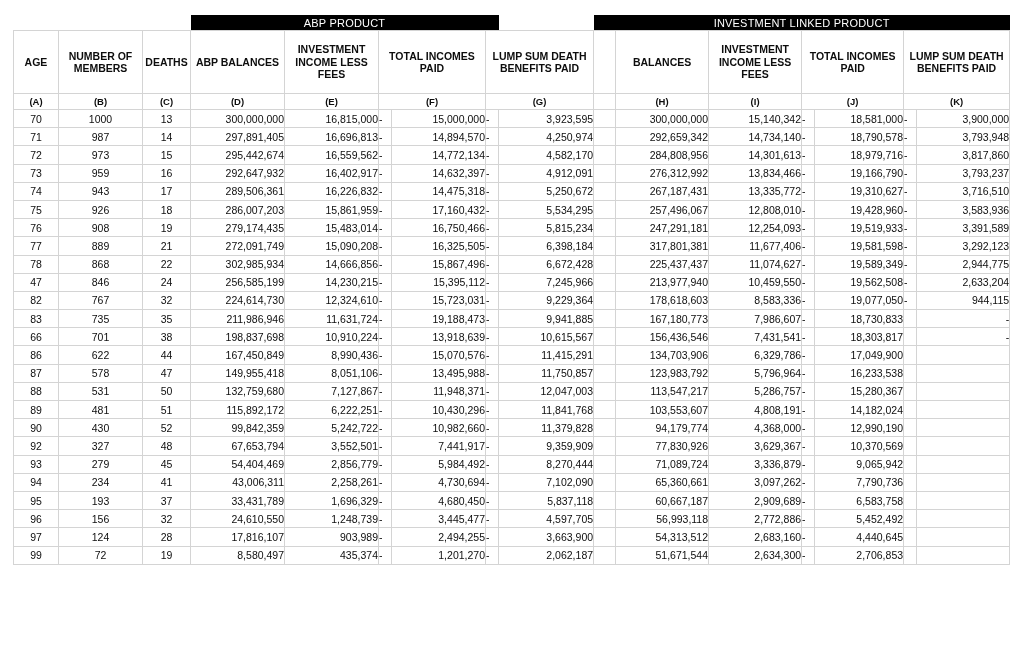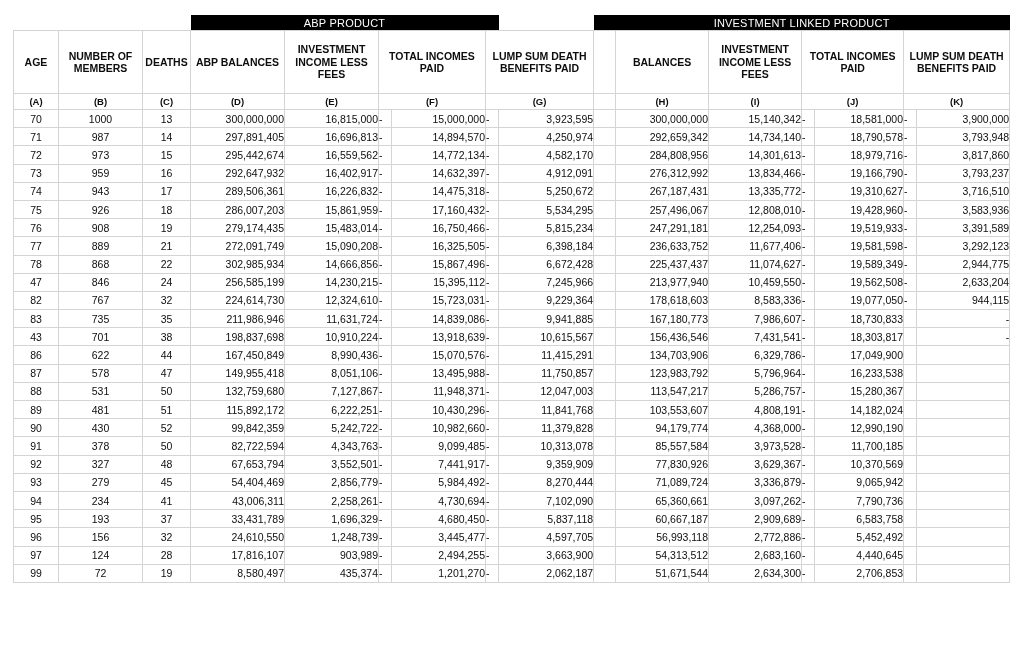--- a/index.html
+++ b/index.html
@@ -263,21 +263,21 @@
           <td class="c">77</td>
           <td class="c">889</td>
           <td class="c">21</td>
           <td class="num">272,091,749</td>
           <td class="num">15,090,208</td>
           <td class="neg">-</td>
           <td class="num">16,325,505</td>
           <td class="neg">-</td>
           <td class="num">6,398,184</td>
           <td class="gap"></td>
-          <td class="num">236,633,752</td>
+          <td class="num">317,801,381</td>
           <td class="num">11,677,406</td>
           <td class="neg">-</td>
           <td class="num">19,581,598</td>
           <td class="neg">-</td>
           <td class="num">3,292,123</td>
         </tr>
         <tr class="data">
           <td class="c">78</td>
           <td class="c">868</td>
           <td class="c">22</td>
@@ -331,33 +331,33 @@
           <td class="neg">-</td>
           <td class="num">944,115</td>
         </tr>
         <tr class="data">
           <td class="c">83</td>
           <td class="c">735</td>
           <td class="c">35</td>
           <td class="num">211,986,946</td>
           <td class="num">11,631,724</td>
           <td class="neg">-</td>
-          <td class="num">14,839,086</td>
+          <td class="num">19,188,473</td>
           <td class="neg">-</td>
           <td class="num">9,941,885</td>
           <td class="gap"></td>
           <td class="num">167,180,773</td>
           <td class="num">7,986,607</td>
           <td class="neg">-</td>
           <td class="num">18,730,833</td>
           <td class="neg"></td>
           <td class="dashcell">-</td>
         </tr>
         <tr class="data">
-          <td class="c">43</td>
+          <td class="c">66</td>
           <td class="c">701</td>
           <td class="c">38</td>
           <td class="num">198,837,698</td>
           <td class="num">10,910,224</td>
           <td class="neg">-</td>
           <td class="num">13,918,639</td>
           <td class="neg">-</td>
           <td class="num">10,615,567</td>
           <td class="gap"></td>
           <td class="num">156,436,546</td>
@@ -447,38 +447,20 @@
           <td class="num">5,242,722</td>
           <td class="neg">-</td>
           <td class="num">10,982,660</td>
           <td class="neg">-</td>
           <td class="num">11,379,828</td>
           <td class="gap"></td>
           <td class="num">94,179,774</td>
           <td class="num">4,368,000</td>
           <td class="neg">-</td>
           <td class="num">12,990,190</td>
-          <td class="neg"></td>
-          <td class="num"></td>
-        </tr>
-        <tr class="data">
-          <td class="c">91</td>
-          <td class="c">378</td>
-          <td class="c">50</td>
-          <td class="num">82,722,594</td>
-          <td class="num">4,343,763</td>
-          <td class="neg">-</td>
-          <td class="num">9,099,485</td>
-          <td class="neg">-</td>
-          <td class="num">10,313,078</td>
-          <td class="gap"></td>
-          <td class="num">85,557,584</td>
-          <td class="num">3,973,528</td>
-          <td class="neg">-</td>
-          <td class="num">11,700,185</td>
           <td class="neg"></td>
           <td class="num"></td>
         </tr>
         <tr class="data">
           <td class="c">92</td>
           <td class="c">327</td>
           <td class="c">48</td>
           <td class="num">67,653,794</td>
           <td class="num">3,552,501</td>
           <td class="neg">-</td>

